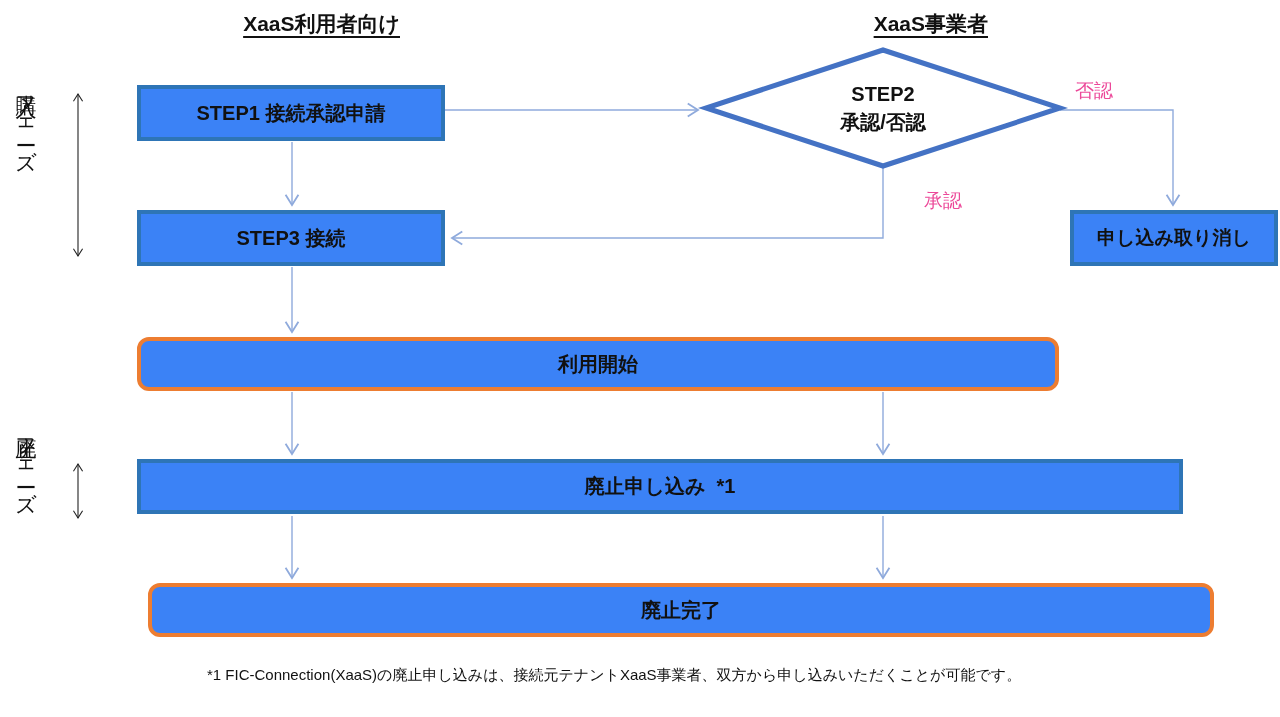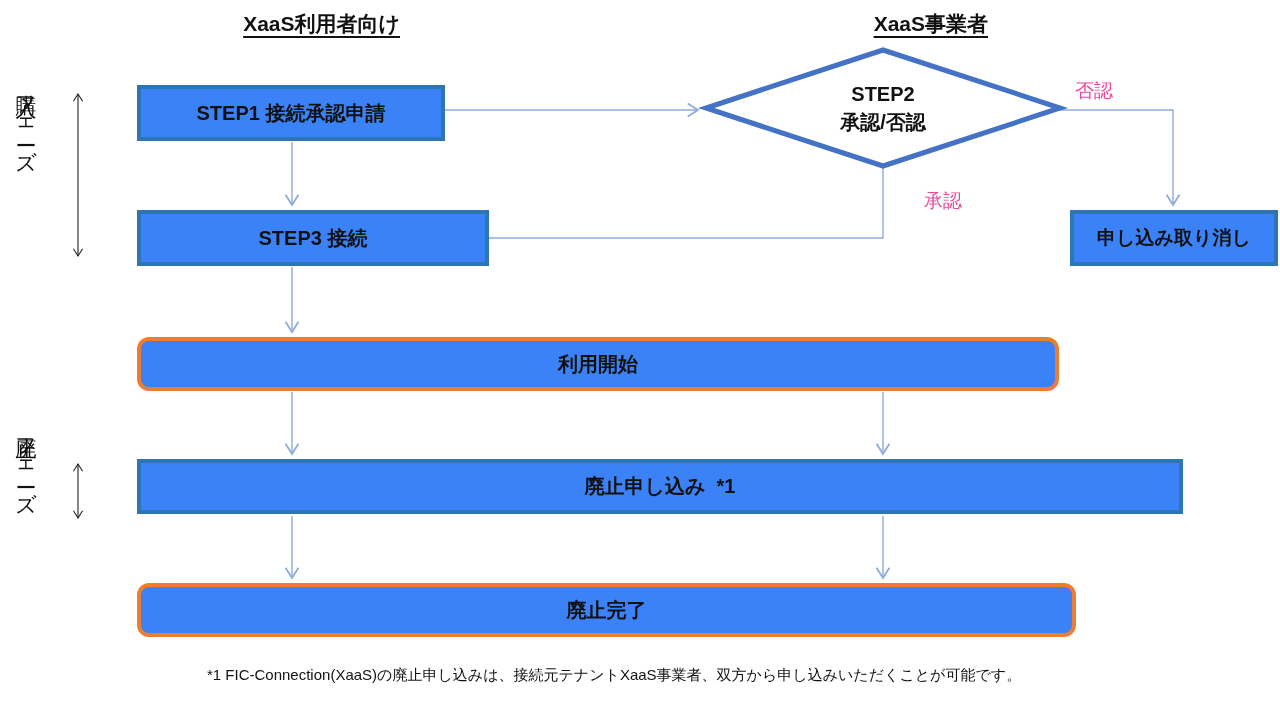--- a/index.html
+++ b/index.html
@@ -37,25 +37,25 @@
     display:flex;align-items:center;justify-content:center;
     background:#3b82f6;
     font-weight:bold;font-size:20px;color:#111;
     box-sizing:border-box;
     white-space:pre;
     text-align:center;
   }
   .blue-box{border:4px solid #2E75B6;}
   .orange-box{border:4px solid #ED7D31;border-radius:12px;}
   .node.step1{left:137px;top:85px;width:308px;height:56px;}
-  .node.step3{left:137px;top:210px;width:352px;height:56px;}
+  .node.step3{left:137px;top:210px;width:308px;height:56px;}
   .node.cancel{left:1070px;top:210px;width:208px;height:56px;font-size:19px;}
   .node.start{left:137px;top:337px;width:922px;height:54px;}
   .node.disposal-request{left:137px;top:459px;width:1046px;height:55px;}
-  .node.disposal-complete{left:137px;top:583px;width:939px;height:54px;}
+  .node.disposal-complete{left:148px;top:583px;width:1066px;height:54px;}
   .diamond-text{
     position:absolute;left:783px;top:80px;width:200px;
     text-align:center;font-weight:bold;font-size:20px;line-height:28px;
     color:#111;
   }
   .edge-label{
     position:absolute;font-size:19px;color:#ec4899;
   }
   .edge-label.deny{left:1075px;top:78px;}
   .edge-label.approve{left:890px;top:188px;margin-left:34px;}

